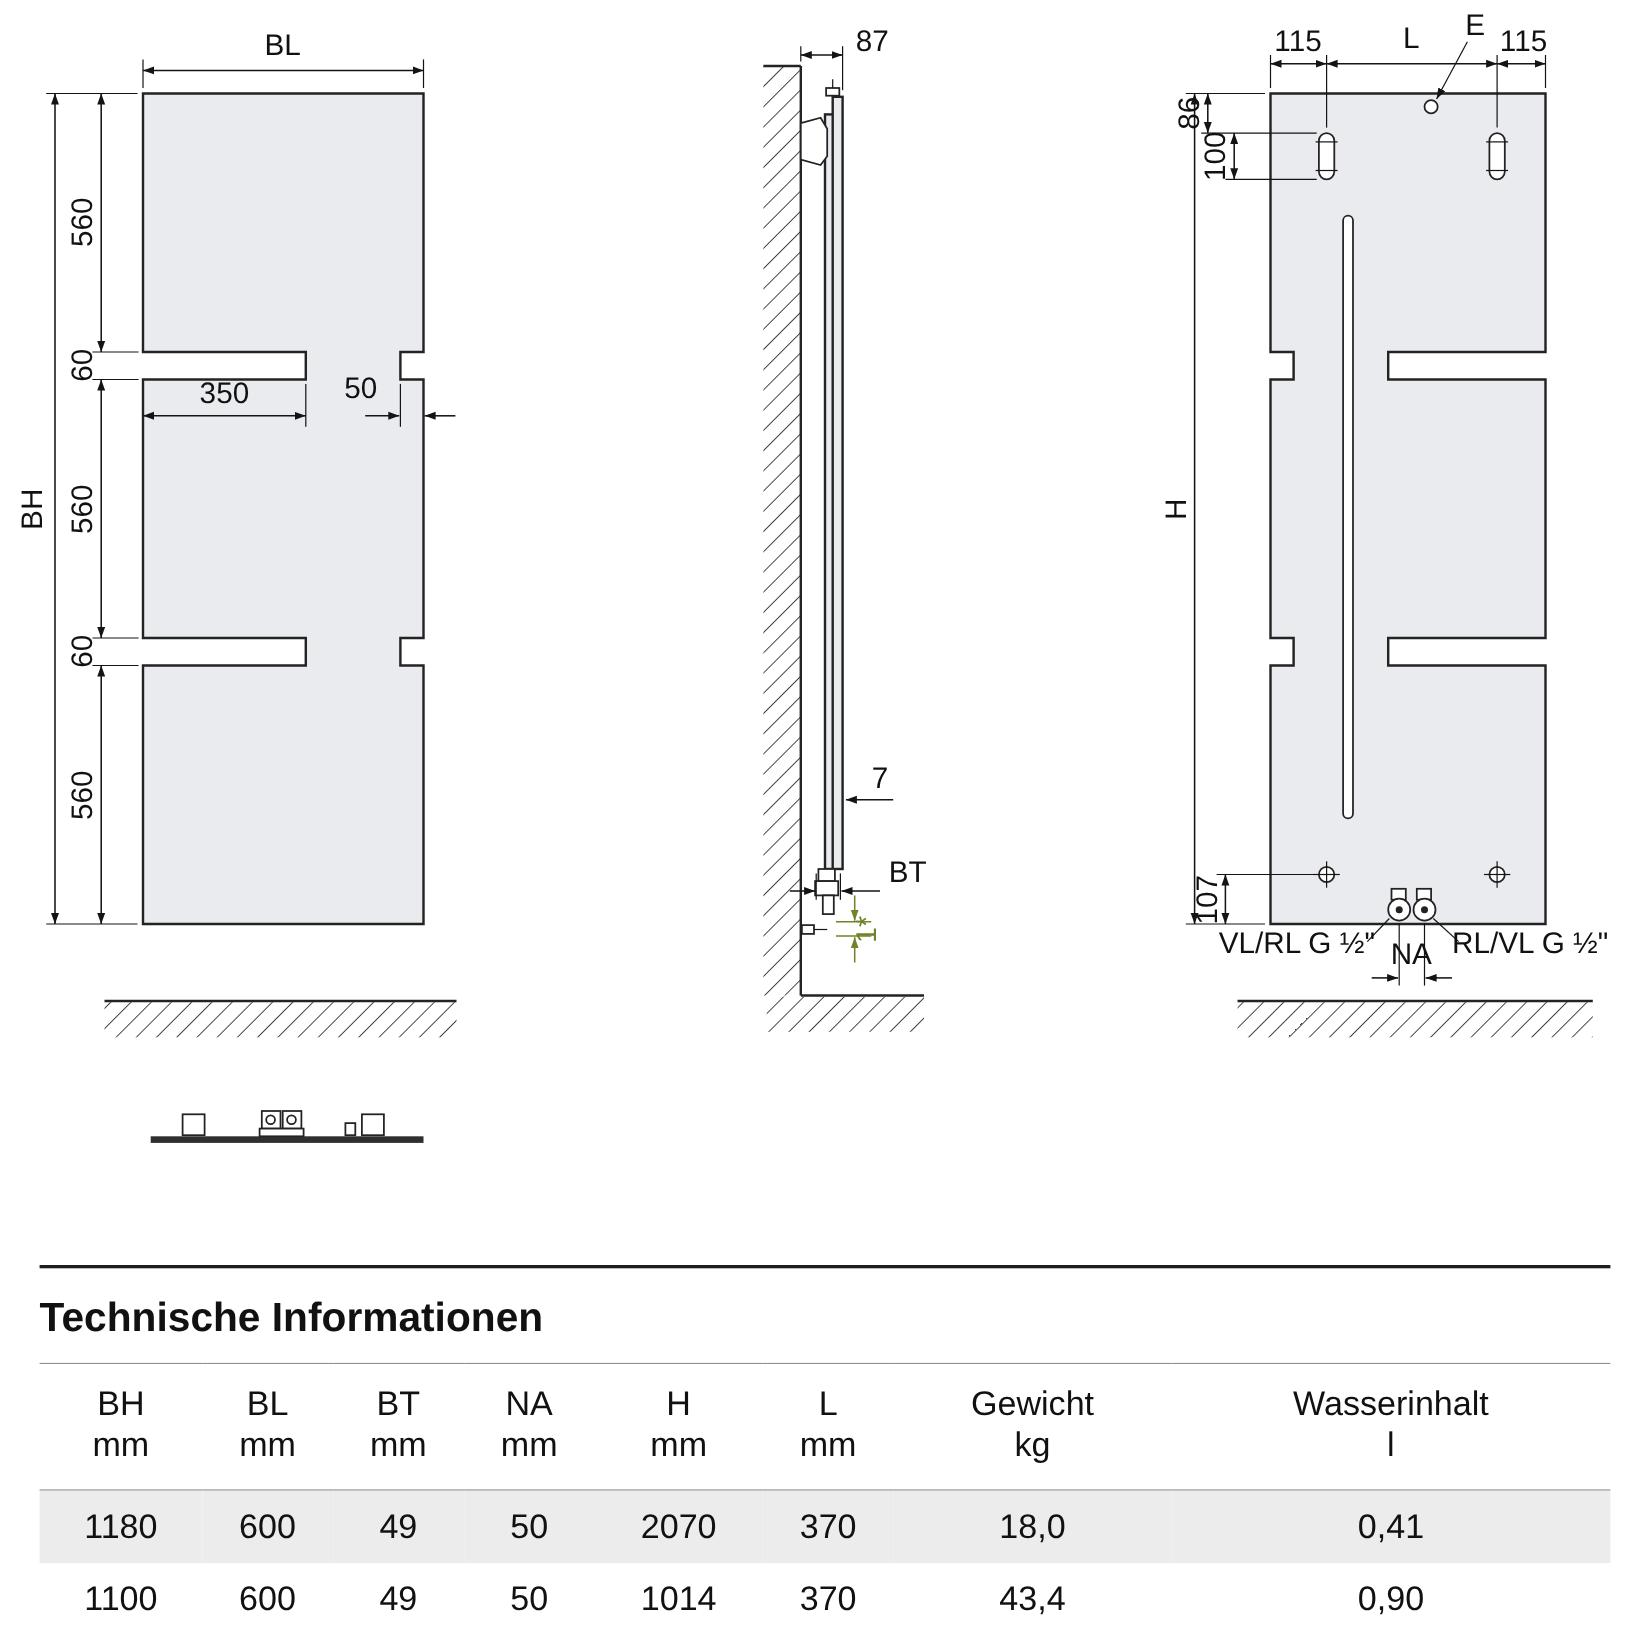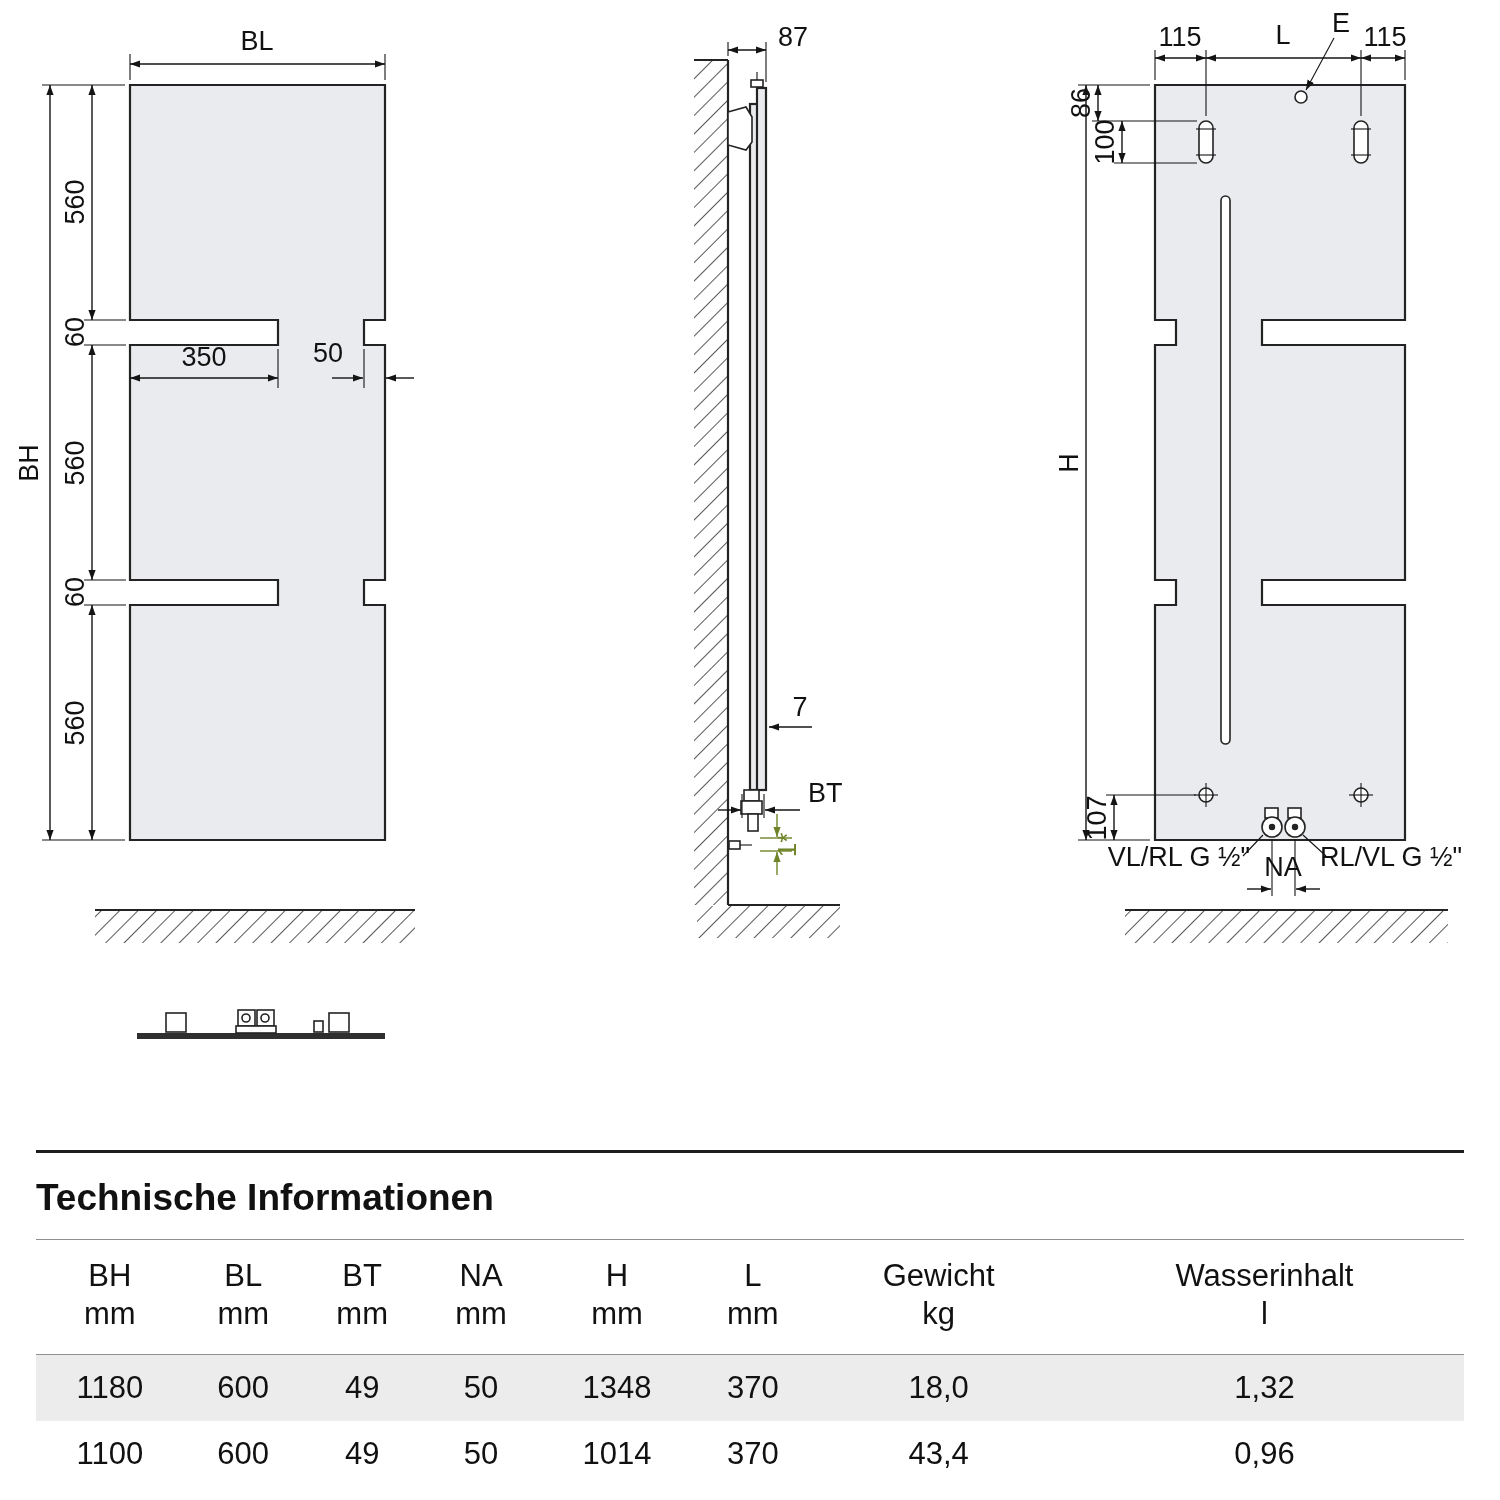--- a/index.html
+++ b/index.html
@@ -239,30 +239,30 @@
         <th>kg</th>
         <th>l</th>
       </tr>
     </thead>
     <tbody>
       <tr class="shaded">
         <td>1180</td>
         <td>600</td>
         <td>49</td>
         <td>50</td>
-        <td>1348</td>
+        <td>2070</td>
         <td>370</td>
         <td>18,0</td>
-        <td>1,32</td>
+        <td>0,41</td>
       </tr>
       <tr>
         <td>1100</td>
         <td>600</td>
         <td>49</td>
         <td>50</td>
         <td>1014</td>
         <td>370</td>
         <td>43,4</td>
-        <td>0,96</td>
+        <td>0,90</td>
       </tr>
     </tbody>
   </table>
 </div>
 
 </body></html>

